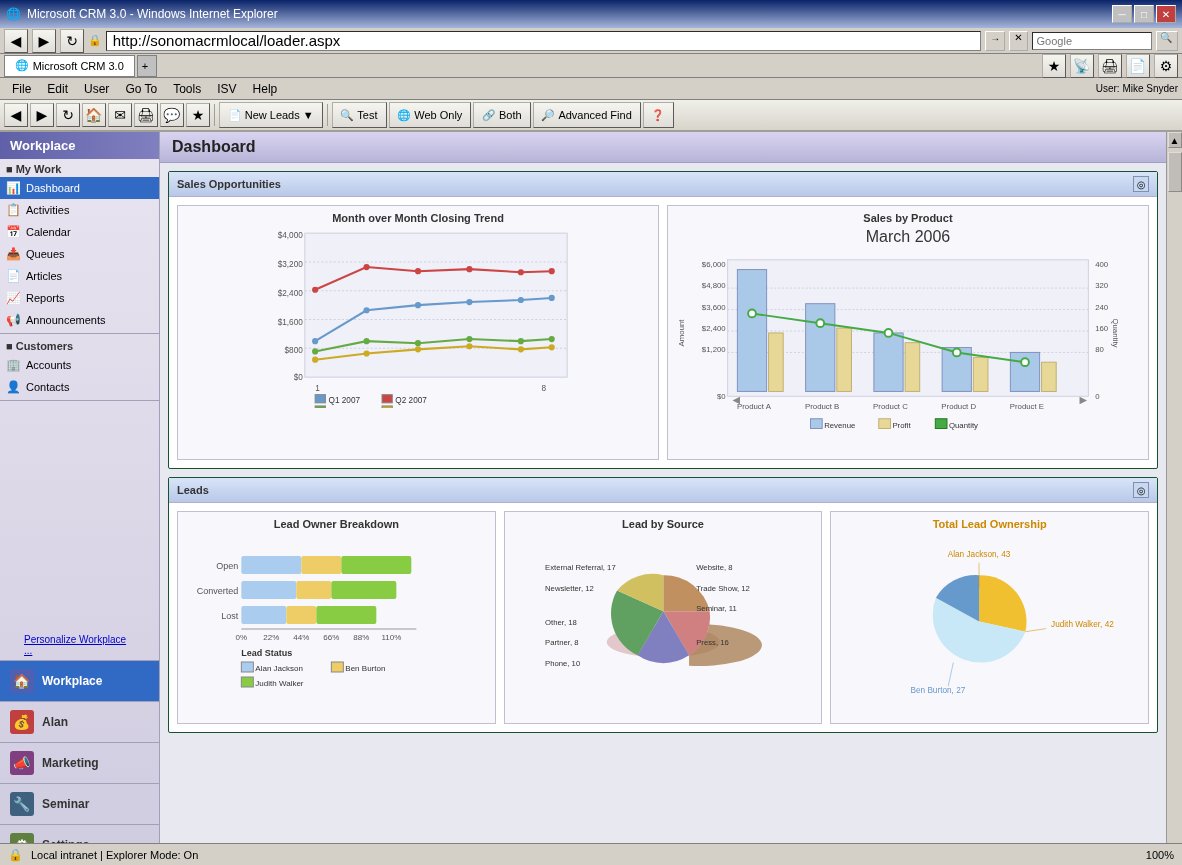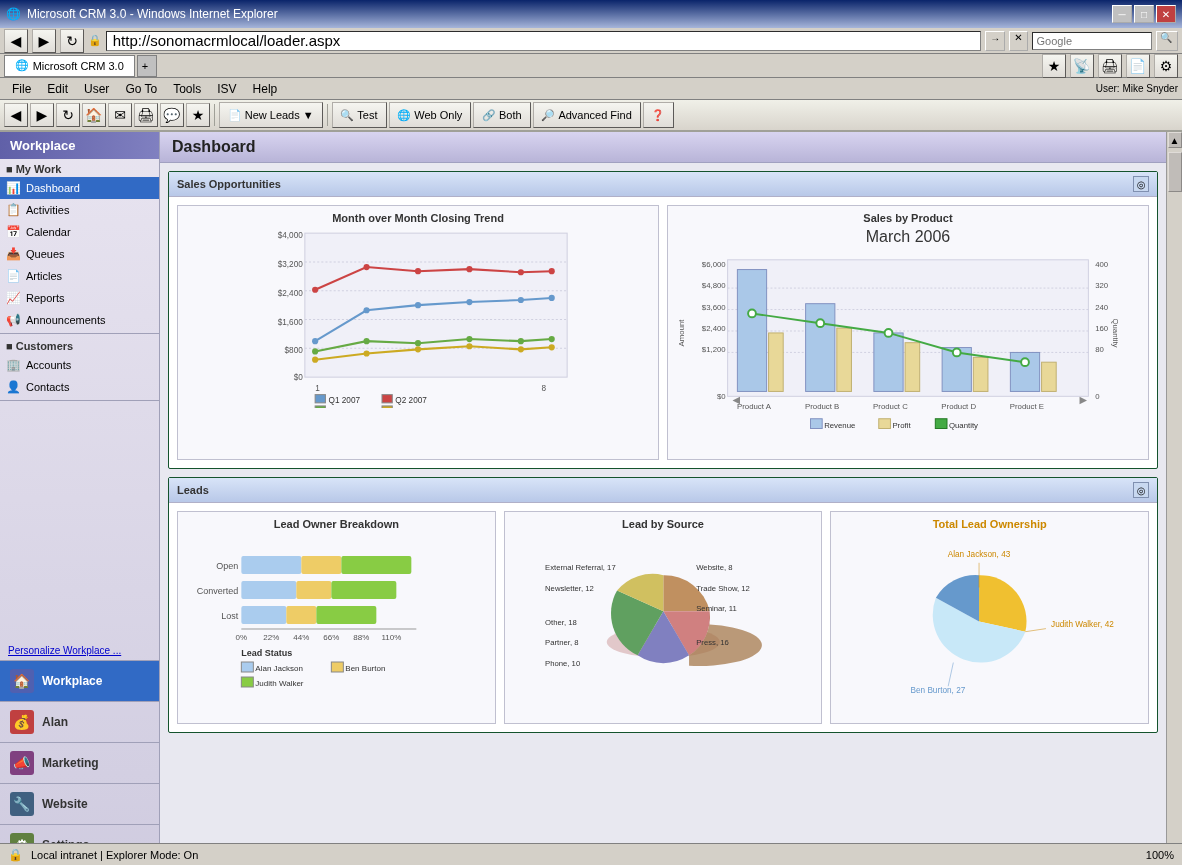--- a/index.html
+++ b/index.html
@@ -41,21 +41,21 @@
     .sidebar-header { background: linear-gradient(to right, #6060a8, #8080c0); color: white; font-size: 13px; font-weight: bold; padding: 6px 10px; }
     .sidebar-section-label { font-size: 11px; font-weight: bold; color: #333; padding: 4px 6px 2px 6px; }
     .sidebar-item { display: flex; align-items: center; padding: 3px 6px; cursor: pointer; font-size: 11px; color: #000; gap: 4px; }
     .sidebar-item.active { background: #316ac5; color: white; }
     .sidebar-icon { width: 16px; height: 16px; display: flex; align-items: center; justify-content: center; font-size: 12px; }
     .sidebar-section { border-bottom: 1px solid #a0a0b8; margin-bottom: 2px; padding-bottom: 2px; }
     .sidebar-bottom { margin-top: auto; }
     .sidebar-nav-item { display: flex; align-items: center; padding: 8px 10px; cursor: pointer; gap: 8px; font-size: 12px; font-weight: bold; color: #333; border-top: 1px solid #a0a0b8; }
     .sidebar-nav-item.active { background: #316ac5; color: white; }
     .sidebar-nav-icon { width: 24px; height: 24px; border-radius: 3px; display: flex; align-items: center; justify-content: center; font-size: 14px; }
-    .personalize-link { font-size: 10px; color: #0000cc; padding: 4px 8px; cursor: pointer; text-decoration: underline; }
+    .personalize-link { font-size: 10px; color: #0000cc; padding: 4px 24px; cursor: pointer; text-decoration: underline; }
 
     
     .content-area { flex: 1; background: #e8e8f0; overflow-y: auto; overflow-x: hidden; }
     .content-header { background: linear-gradient(to bottom, #d8d4f0, #b8b4d8); padding: 6px 12px; font-size: 16px; font-weight: bold; color: #222; border-bottom: 1px solid #a0a0c0; }
 
     
     .dashboard { padding: 8px; display: flex; flex-direction: column; gap: 8px; }
     .panel { background: white; border: 1px solid #14532d; border-radius: 2px; }
     .panel-header { background: linear-gradient(to bottom, #d8e4f8, #b8c8e8); padding: 4px 8px; display: flex; align-items: center; justify-content: space-between; border-bottom: 1px solid #b0b0c8; }
     .panel-title { font-size: 11px; font-weight: bold; color: #333; }
@@ -225,21 +225,21 @@
       <div class="sidebar-nav-item">
         <span class="sidebar-nav-icon" style="background:#c04040;color:white;">💰</span>
         <span>Alan</span>
       </div>
       <div class="sidebar-nav-item">
         <span class="sidebar-nav-icon" style="background:#804080;color:white;">📣</span>
         <span>Marketing</span>
       </div>
       <div class="sidebar-nav-item">
         <span class="sidebar-nav-icon" style="background:#406080;color:white;">🔧</span>
-        <span>Website</span>
+        <span>Seminar</span>
       </div>
       <div class="sidebar-nav-item">
         <span class="sidebar-nav-icon" style="background:#608040;color:white;">⚙</span>
         <span>Settings</span>
       </div>
     </div>
   </div>
 
   <div class="content-area">
     <div class="content-header">Dashboard</div>

